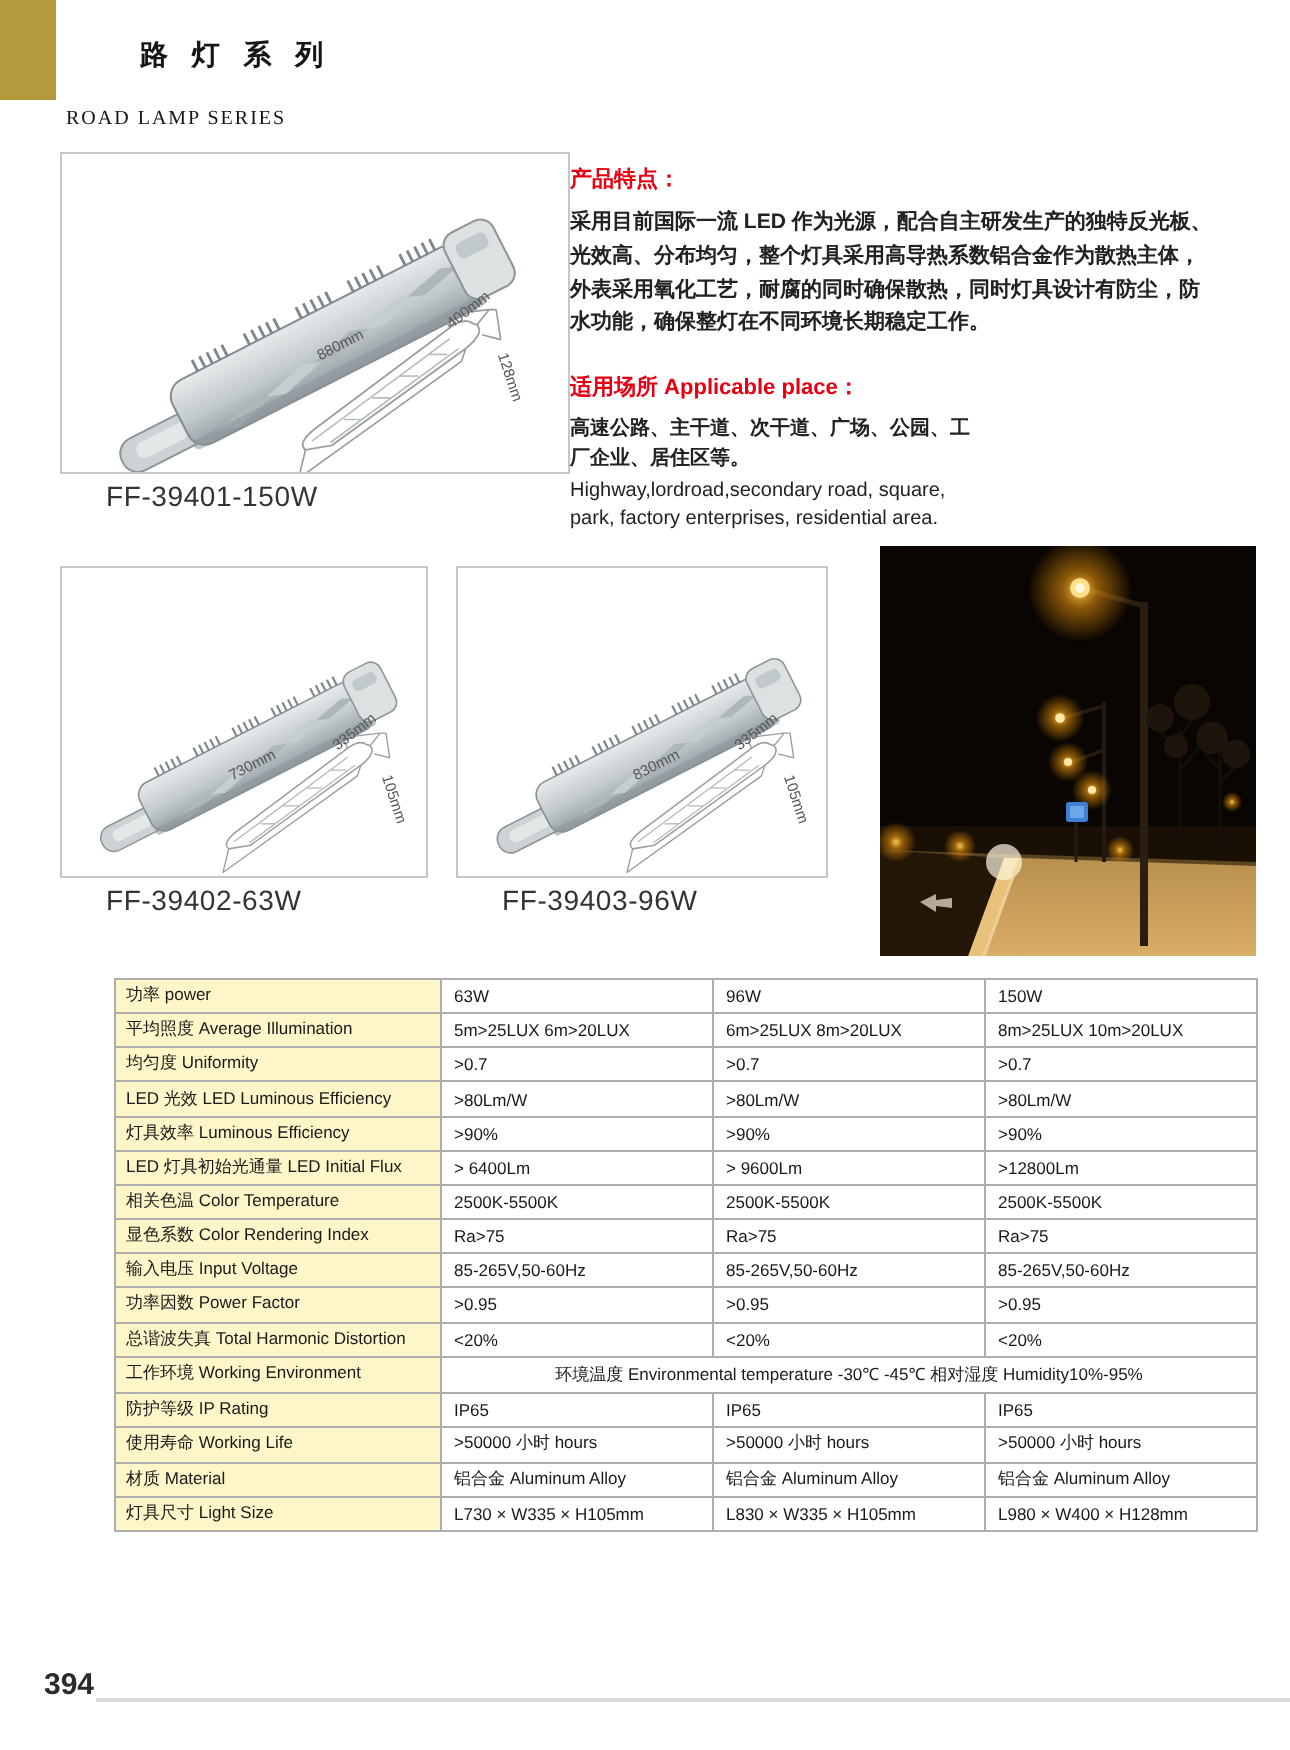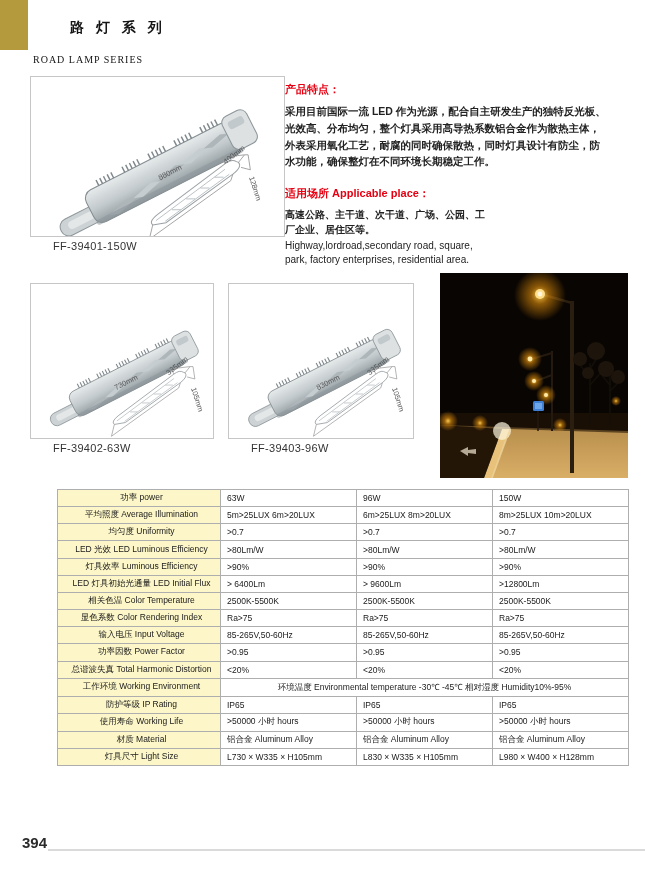--- a/index.html
+++ b/index.html
@@ -12,21 +12,21 @@
             letter-spacing:4px;color:#151515;margin-left:37px;}
   .title-en{position:absolute;left:33px;top:54px;font-size:10px;font-weight:normal;
             font-family:"Liberation Serif",serif;letter-spacing:1px;color:#151515;}
 
   
   .product-box{position:absolute;border:1px solid #c6c6c6;background:#fff;}
   #box1{left:30px;top:76px;width:253px;height:159px;}
   #box2{left:30px;top:283px;width:182px;height:154px;}
   #box3{left:228px;top:283px;width:184px;height:154px;}
   .product-box svg{position:absolute;left:0;top:0;width:100%;height:100%;}
-  .model-label{position:absolute;font-size:11px;color:#333;letter-spacing:.3px;padding-left:20px;}
+  .model-label{position:absolute;font-size:14px;color:#333;letter-spacing:.3px;padding-left:20px;}
   #label1{left:33px;top:240px;}
   #label2{left:33px;top:442px;}
   #label3{left:231px;top:442px;}
   .dim{position:absolute;font-size:7.5px;color:#555;white-space:nowrap;transform-origin:left bottom;}
 
   
   .features{position:absolute;left:285px;top:82px;width:356px;}
   .red-head{margin:0 0 6px 0;font-size:11px;font-weight:bold;color:#e60012;}
   .features p{margin:0;font-size:10.5px;line-height:1.6;color:#222;font-weight:600;white-space:pre-line;}
   .applicable{position:absolute;left:285px;top:186px;width:330px;}
@@ -35,21 +35,21 @@
 
   
   .photo{position:absolute;left:440px;top:273px;width:188px;height:205px;}
   .photo svg{width:100%;height:100%;display:block;}
 
   
   .spec-wrap{position:absolute;left:57px;top:489px;width:571px;height:277px;}
   table.spec{width:100%;height:100%;border-collapse:collapse;table-layout:fixed;
              font-size:8.5px;color:#1a1a1a;}
   table.spec th,table.spec td{border:1px solid #aeaeae;overflow:hidden;white-space:nowrap;}
-  table.spec th{background:#fcf6c8;text-align:center;font-weight:normal;padding:0 0 0 5px;}
+  table.spec th{background:#fcf6c8;text-align:left;font-weight:normal;padding:0 0 0 5px;}
   table.spec td{padding:0 0 0 6px;background:#fff;}
   table.spec td.span{text-align:center;padding:0;}
 
   
   .footer-num{position:absolute;left:22px;top:834px;font-size:15px;font-weight:600;color:#2b2b2b;}
   .footer-line{position:absolute;left:48px;top:849px;width:597px;height:2px;background:#dadada;}
 </style>
 </head>
 <body>
 

